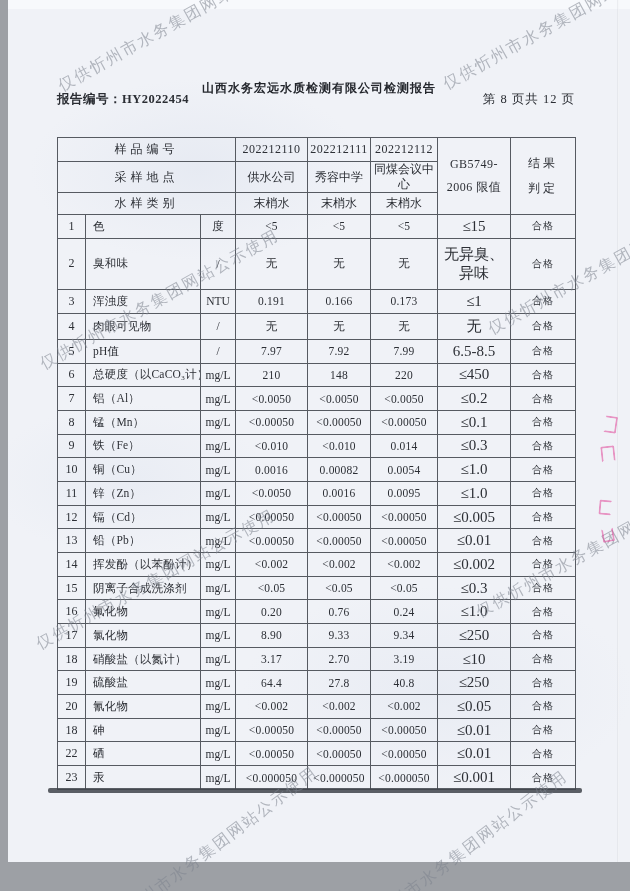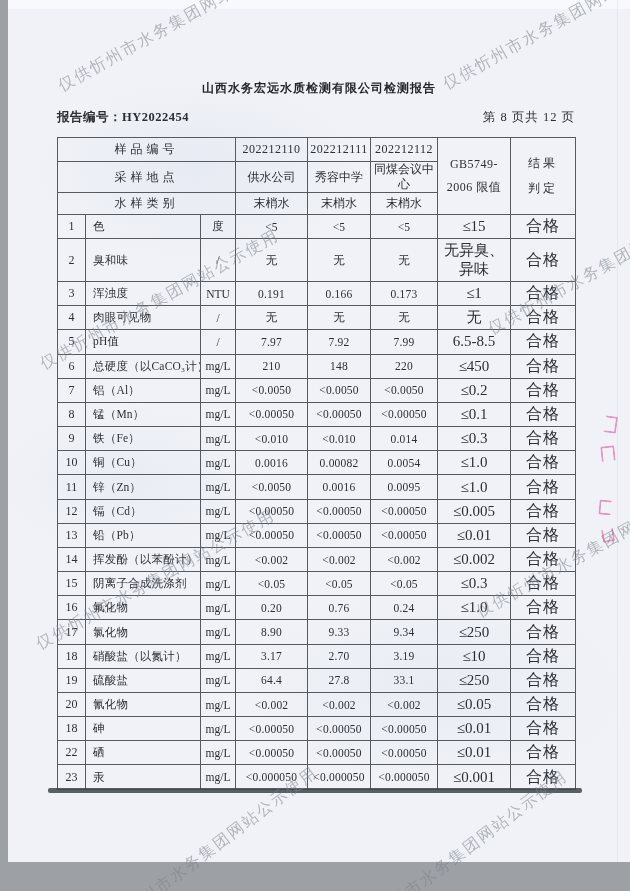--- a/index.html
+++ b/index.html
@@ -18,21 +18,21 @@
   }
   .top-strip{position:absolute;left:0;top:0;right:0;height:9px;background:#f7f9fc;}
   .fold-line{position:absolute;top:0;right:11px;width:2px;height:862px;
     background:linear-gradient(to right, rgba(150,155,165,.18), rgba(255,255,255,.5));}
   .title{
     position:absolute;left:0;top:80px;width:100%;margin:0;
     text-align:center;font-size:12px;font-weight:bold;letter-spacing:1px;
     color:#23262c;font-family:"Liberation Sans","DejaVu Sans",sans-serif;
   }
   .meta{
-    position:absolute;left:49px;top:109px;width:518px;
+    position:absolute;left:49px;top:91px;width:518px;
     display:flex;justify-content:space-between;
     font-size:12.5px;color:#2b2e34;
   }
   .meta .rn{font-weight:bold;letter-spacing:.5px;}
   .meta .pg{letter-spacing:1px;}
   table.report{
     position:absolute;left:49px;top:137px;width:518px;height:653px;
     border-collapse:collapse;table-layout:fixed;z-index:1;
     background:transparent;
   }
@@ -46,21 +46,21 @@
   td.hlabel{letter-spacing:4px;}
   td.limit-h{font-size:12px;line-height:1.9;letter-spacing:.5px;}
   td.result-h{font-size:12px;line-height:2.1;letter-spacing:3px;margin-left:30px;}
   td.sid{font-size:12.5px;letter-spacing:.5px;}
   td.loc{font-size:12px;padding:0 8px;line-height:1.25;}
   tbody td.c0{font-size:12px;}
   tbody td.c1{text-align:left;padding-left:7px;font-size:11.5px;white-space:nowrap;letter-spacing:.2px;}
   tbody td.c2{font-size:11.5px;}
   tbody td.c3,tbody td.c4,tbody td.c5{font-size:11.5px;letter-spacing:.2px;}
   tbody td.c6{font-size:15px;}
-  tbody td.c7{font-size:16px;letter-spacing:1px;}
+  tbody td.c7{font-size:10px;letter-spacing:1px;}
   .wm{
     position:absolute;z-index:3;white-space:nowrap;pointer-events:none;
     font-size:16px;letter-spacing:2px;color:#7e848f;opacity:.55;
     transform:translate(-50%,-50%) rotate(-29deg);
     font-family:"Liberation Sans","DejaVu Sans",sans-serif;
   }
   .wm.steep{transform:translate(-50%,-50%) rotate(-37deg);}
   .w1{left:170px;top:22px;} .w2{left:555px;top:20px;}
   .w3{left:152px;top:300px;} .w4{left:600px;top:265px;}
   .w5{left:148px;top:580px;} .w6{left:588px;top:548px;}
@@ -310,21 +310,21 @@
           <td class="c5">3.19</td>
           <td class="c6">≤10</td>
           <td class="c7">合格</td>
         </tr>
         <tr>
           <td class="c0">19</td>
           <td class="c1">硫酸盐</td>
           <td class="c2">mg/L</td>
           <td class="c3">64.4</td>
           <td class="c4">27.8</td>
-          <td class="c5">33.1</td>
+          <td class="c5">40.8</td>
           <td class="c6">≤250</td>
           <td class="c7">合格</td>
         </tr>
         <tr>
           <td class="c0">20</td>
           <td class="c1">氰化物</td>
           <td class="c2">mg/L</td>
           <td class="c3">&lt;0.002</td>
           <td class="c4">&lt;0.002</td>
           <td class="c5">&lt;0.002</td>

